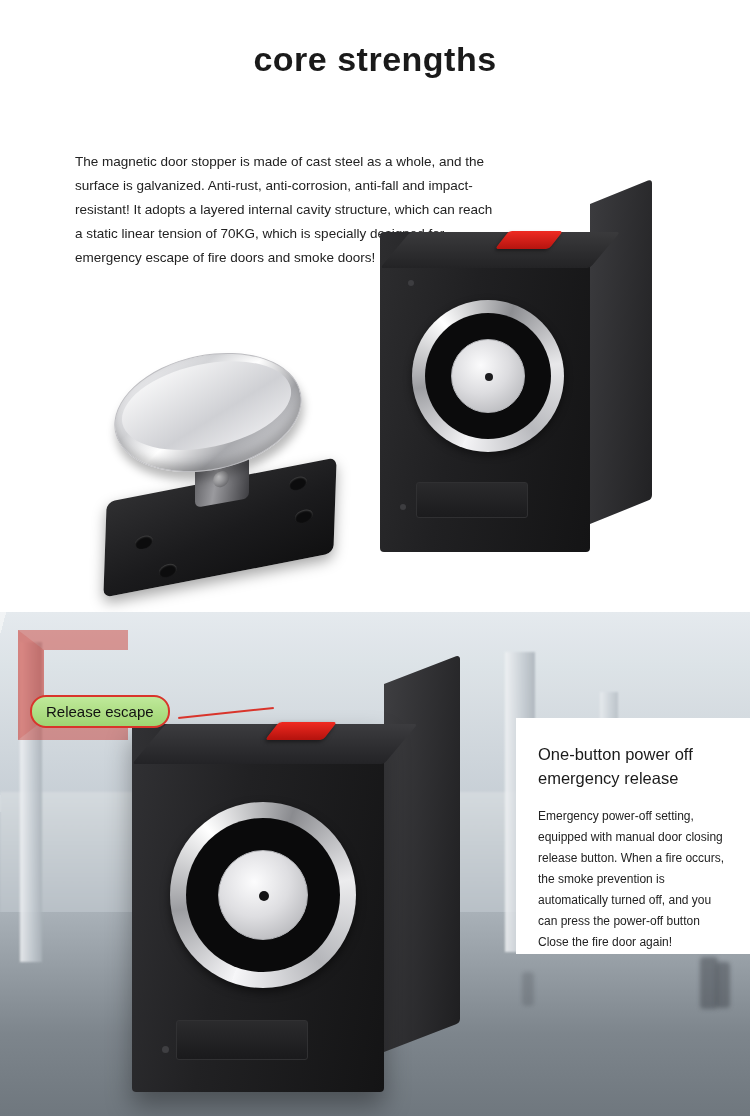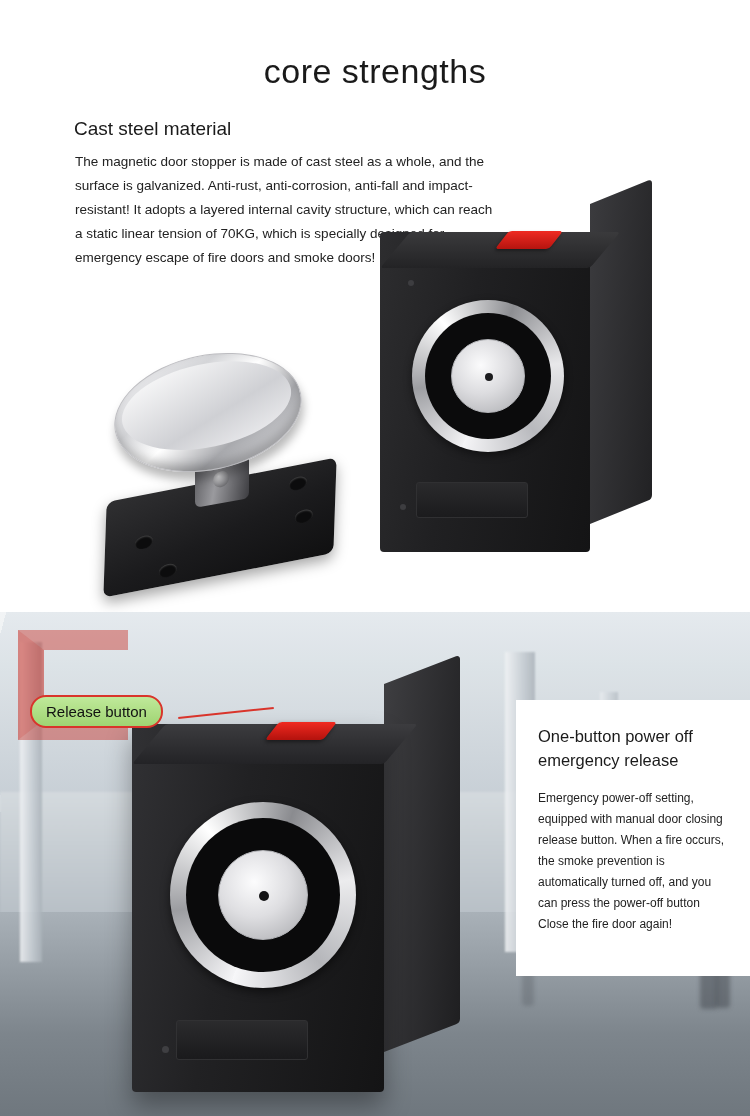--- a/index.html
+++ b/index.html
@@ -14,25 +14,25 @@
 
   
   .top-section {
     position: relative;
     width: 750px;
     height: 610px;
     background: #ffffff;
   }
   .main-title {
     position: absolute;
-    top: 52px; left: 0; width: 750px;
+    top: 40px; left: 0; width: 750px;
     text-align: center;
     font-size: 34px;
     color: #1a1a1a;
-    font-weight: 400;
+    font-weight: 700;
     letter-spacing: 0.5px;
   }
   .feature-heading {
     position: absolute;
     top: 118px; left: 74px;
     font-size: 19px;
     color: #1a1a1a;
     font-weight: 400;
   }
   .feature-body {
@@ -311,22 +311,22 @@
     width:132px; height:40px;
     background: linear-gradient(180deg,#2b2b2d,#1a1a1c);
     border-radius:3px;
     border:1px solid #313133;
   }
   .mb-screw { position:absolute; width:7px;height:7px;border-radius:50%;background:#3f3f42; }
   .mbs1 { left:30px; top:322px; }
 
   
   .text-panel {
-    position:absolute; right:0; top:88px;
-    width:234px; height:276px;
+    position:absolute; right:0; top:106px;
+    width:234px; height:236px;
     background:#ffffff;
     padding:24px 22px 18px 22px;
     z-index:6;
   }
   .panel-title {
     font-size:16.5px;
     color:#1a1a1a;
     line-height:24px;
     margin-bottom:16px;
   }
@@ -338,21 +338,20 @@
 </style>
 </head>
 <body>
 
 <div class="page">
 
   <div class="top-section">
 
     <div class="main-title">core strengths</div>
 
-    <div class="feature-heading">Cast steel material</div>
     <div class="feature-body">The magnetic door stopper is made of cast steel as a whole, and the surface is galvanized. Anti-rust, anti-corrosion, anti-fall and impact-resistant! It adopts a layered internal cavity structure, which can reach a static linear tension of 70KG, which is specially designed for emergency escape of fire doors and smoke doors!</div>
 
     <div class="stopper-wrap">
       <div class="stopper-base">
         <div class="hole h1"></div>
         <div class="hole h2"></div>
         <div class="hole h3"></div>
         <div class="hole h4"></div>
       </div>
       <div class="stopper-neck"></div>
@@ -382,21 +381,21 @@
     <div class="bg-floor"></div>
     <div class="pillar p1"></div>
     <div class="pillar p2"></div>
     <div class="pillar p3"></div>
     <div class="red-letter"></div>
     <div class="blur-person bp1"></div>
     <div class="blur-person bp2"></div>
     <div class="blur-person bp3"></div>
 
     <div class="callout-line"></div>
-    <div class="callout">Release button</div>
+    <div class="callout">Release escape</div>
 
     <div class="magnet-bottom">
       <div class="mb-side"></div>
       <div class="mb-body">
         <div class="mb-top"></div>
         <div class="mb-red"></div>
         <div class="mb-ring">
           <div class="mb-ring-in">
             <div class="mb-core"></div>
           </div>

